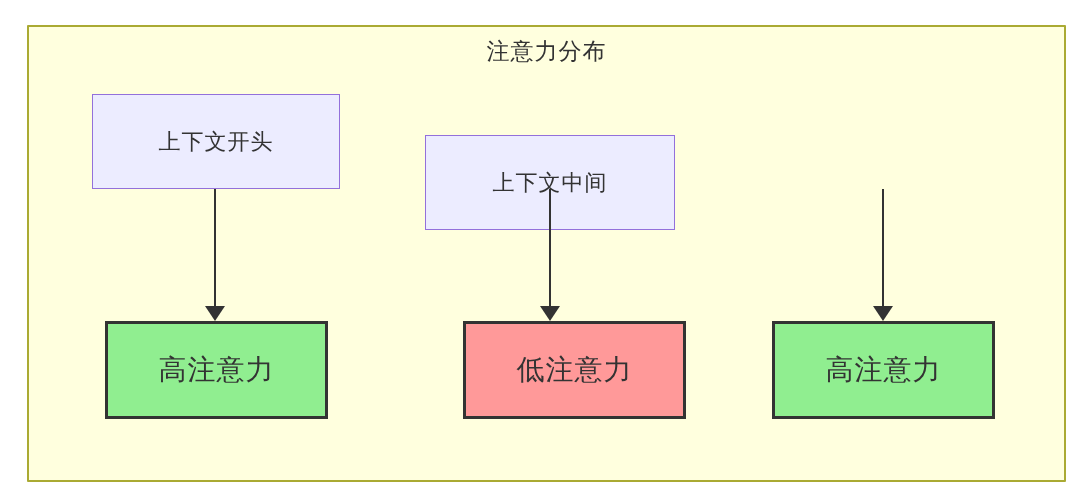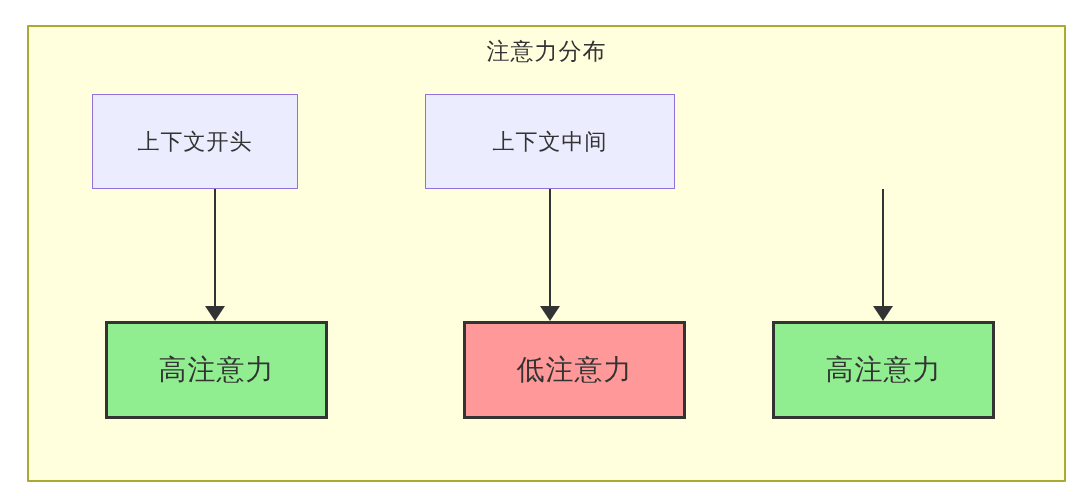--- a/index.html
+++ b/index.html
@@ -35,22 +35,22 @@
   .source-box {
     position: absolute;
     top: 67px; height: 95px;
     background: #ececff;
     border: 1.5px solid #9370db;
     display: flex; align-items: center; justify-content: center;
     font-size: 22px;
     color: #333333;
     letter-spacing: 1px;
   }
-  .source-box.c1 { left: 63px;  width: 206px; }
-  .source-box.c2 { left: 396px; width: 250px; }
+  .source-box.c1 { left: 63px;  width: 248px; }
+  .source-box.c2 { left: 396px; width: 250px; margin-top: 41px; }
   .source-box.c3 { left: 730px; width: 250px; }
 
   .result-box {
     position: absolute;
     top: 294px; height: 98px;
     border: 3px solid #333333;
     display: flex; align-items: center; justify-content: center;
     font-size: 28px;
     color: #333333;
     letter-spacing: 1px;

